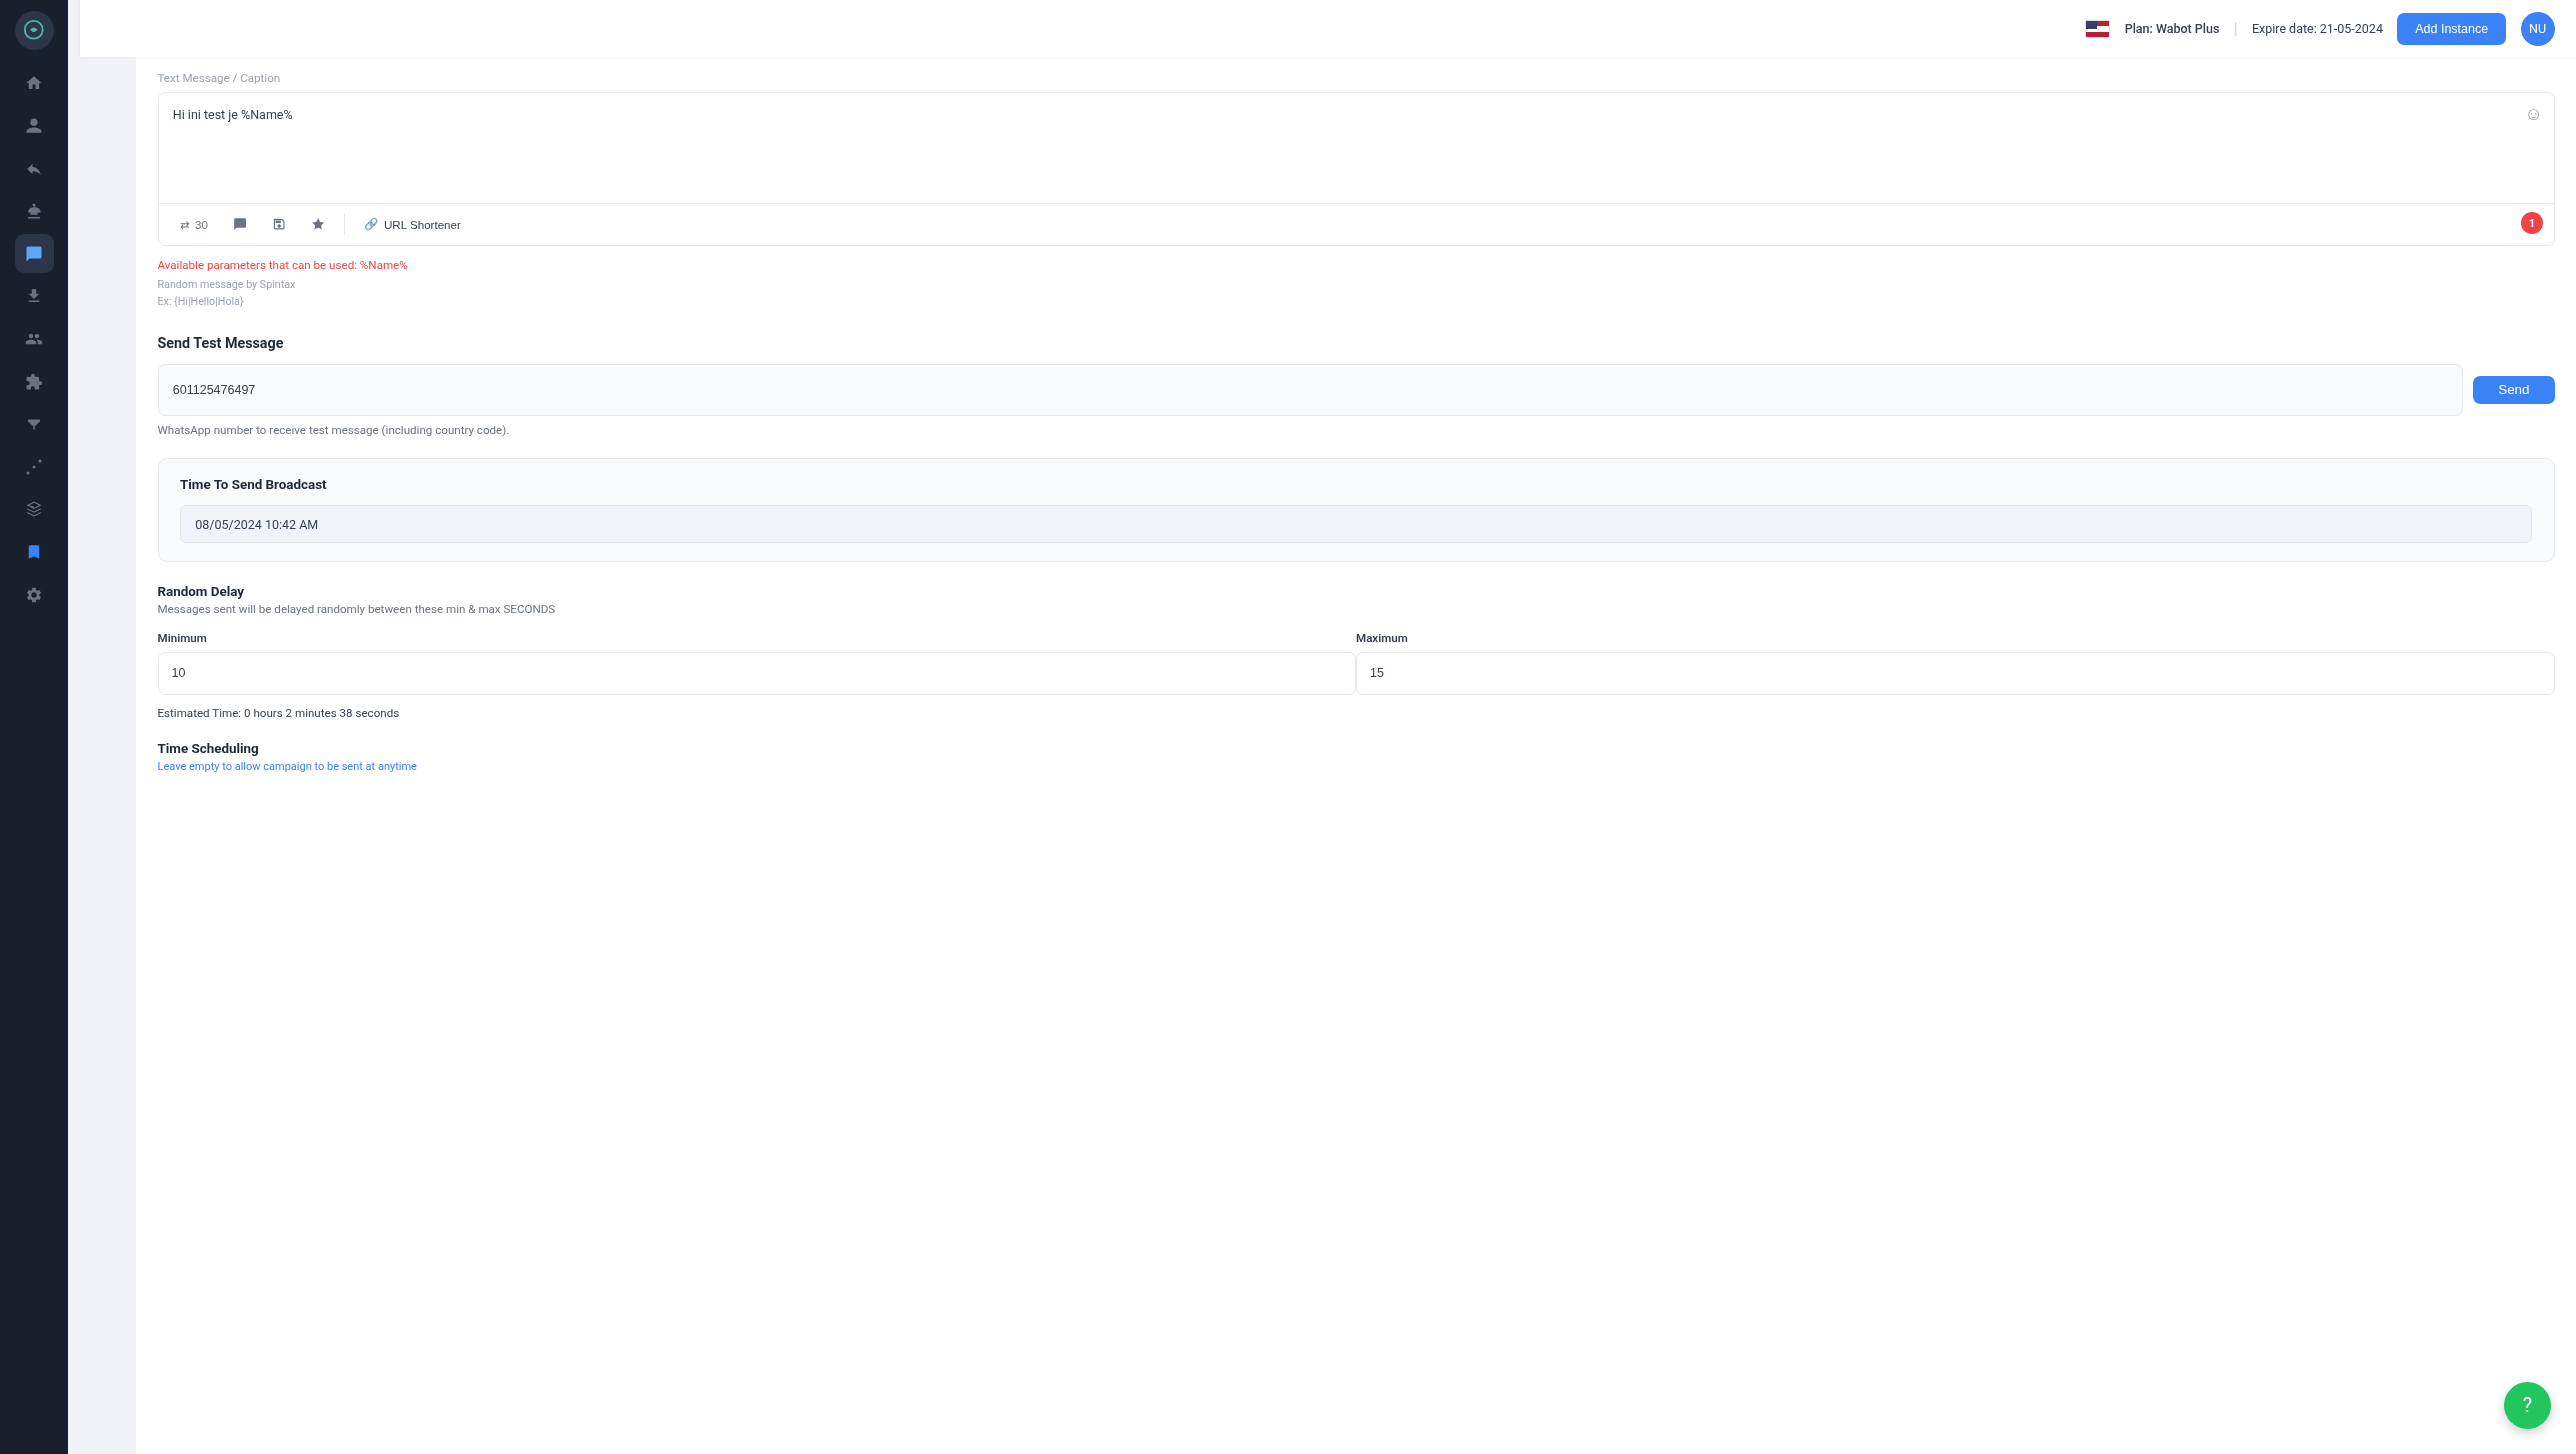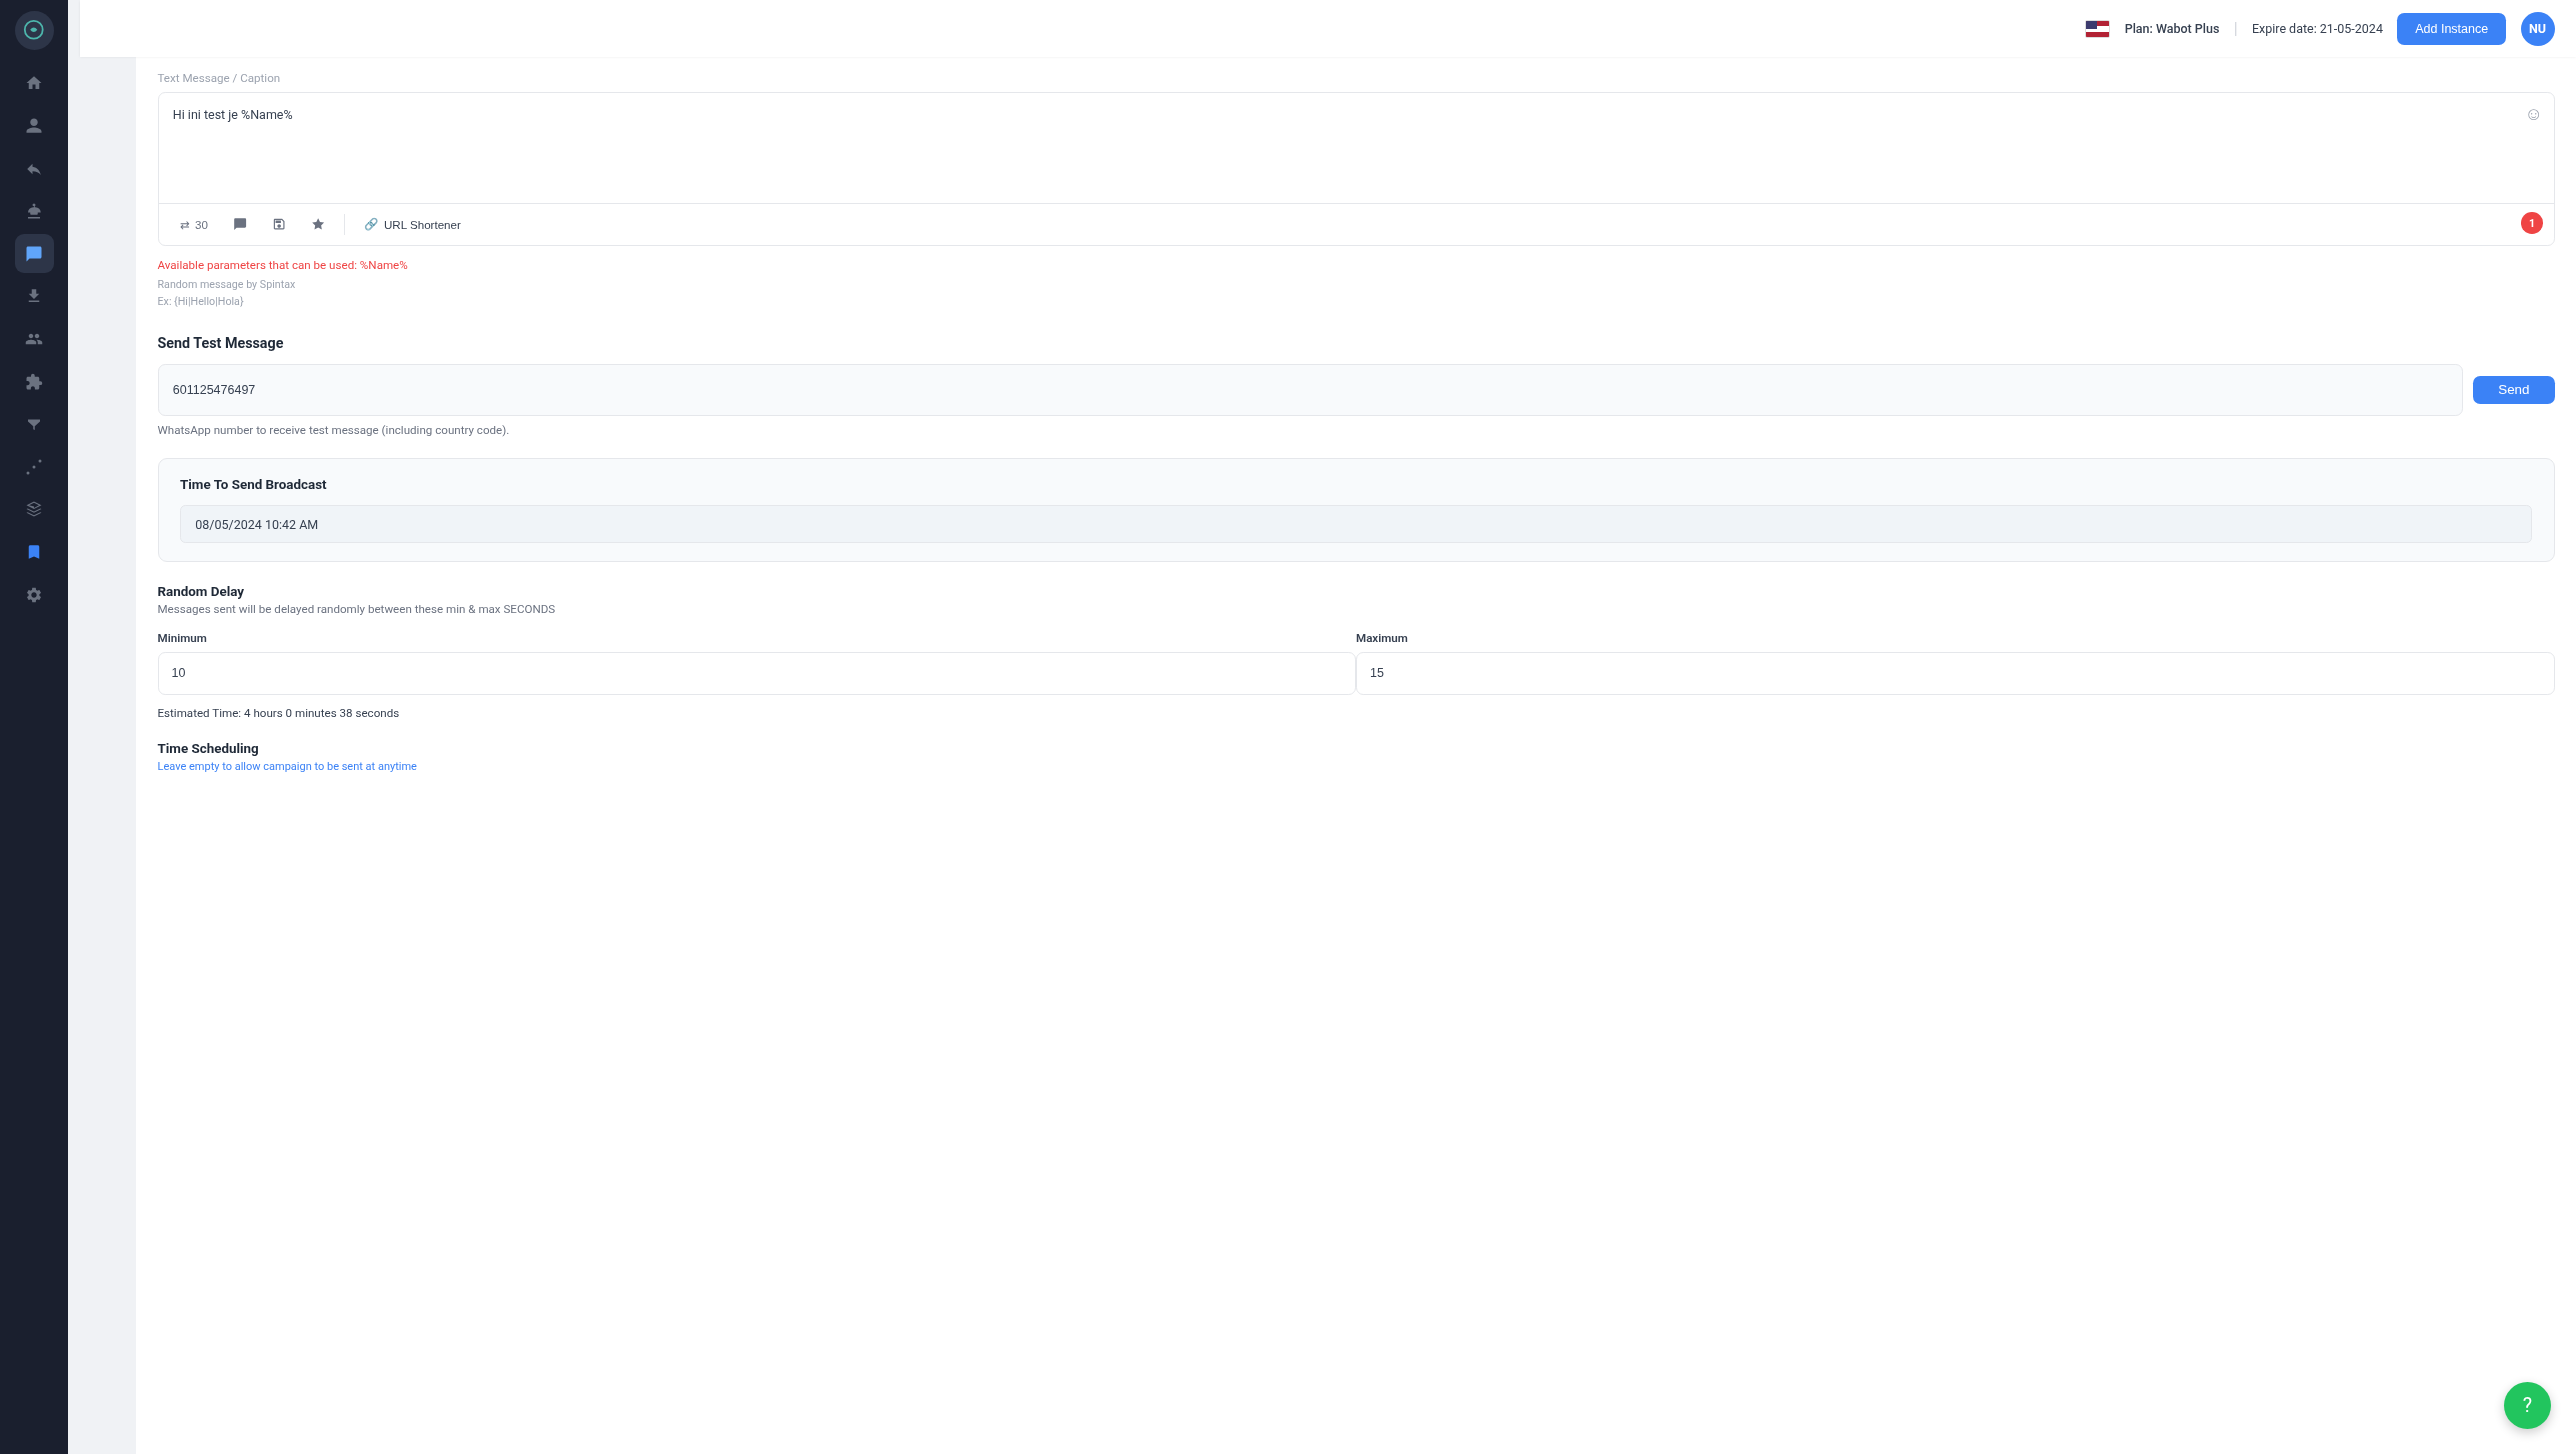--- a/index.html
+++ b/index.html
@@ -109,21 +109,21 @@
     .user-avatar {
       width: 34px;
       height: 34px;
       border-radius: 50%;
       background: #3b82f6;
       color: #fff;
       display: flex;
       align-items: center;
       justify-content: center;
       font-size: 12.5px;
-      font-weight: 700;
+      font-weight: 400;
       cursor: pointer;
     }
 
     
     .main-content {
       margin-left: 68px;
       margin-top: 57px;
       flex: 1;
       overflow-y: auto;
       background: #f0f2f5;
@@ -541,21 +541,21 @@
       <div class="delay-field">
         <label>Minimum</label>
         <input type="number" value="10" style="">
       </div>
       <div class="delay-field">
         <label>Maximum</label>
         <input type="number" value="15" style="">
       </div>
     </div>
 
-    <div class="estimated-time">Estimated Time: 4 hours 0 minutes 38 seconds</div>
+    <div class="estimated-time">Estimated Time: 0 hours 2 minutes 38 seconds</div>
 
     <div class="scheduling-title">Time Scheduling</div>
     <div class="scheduling-link">Leave empty to allow campaign to be sent at anytime</div>
 
   </div>
 </div>
 
 <div class="support-fab">
   <span>?</span>
 </div>

